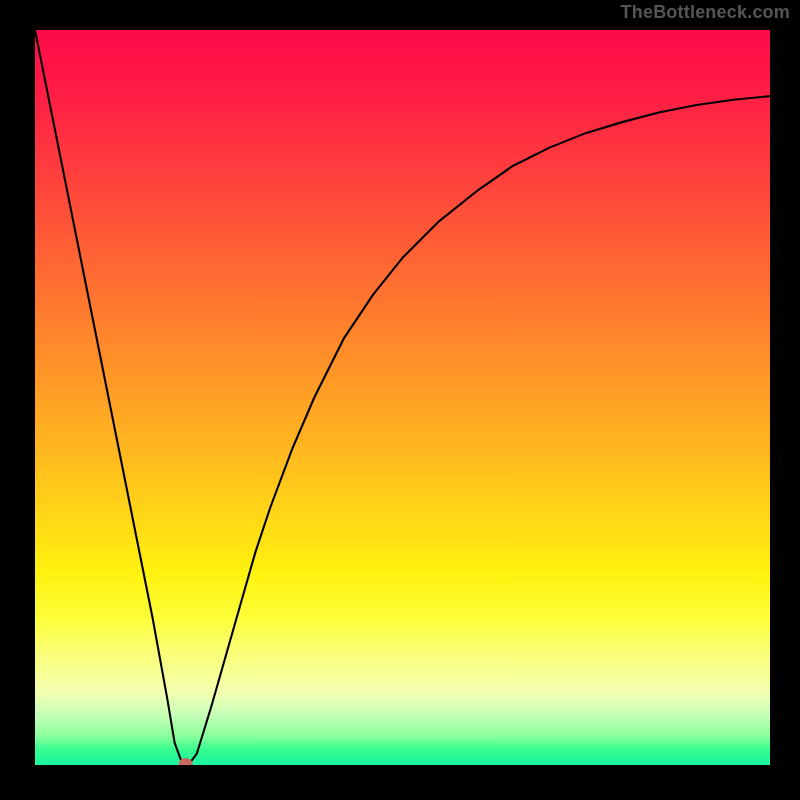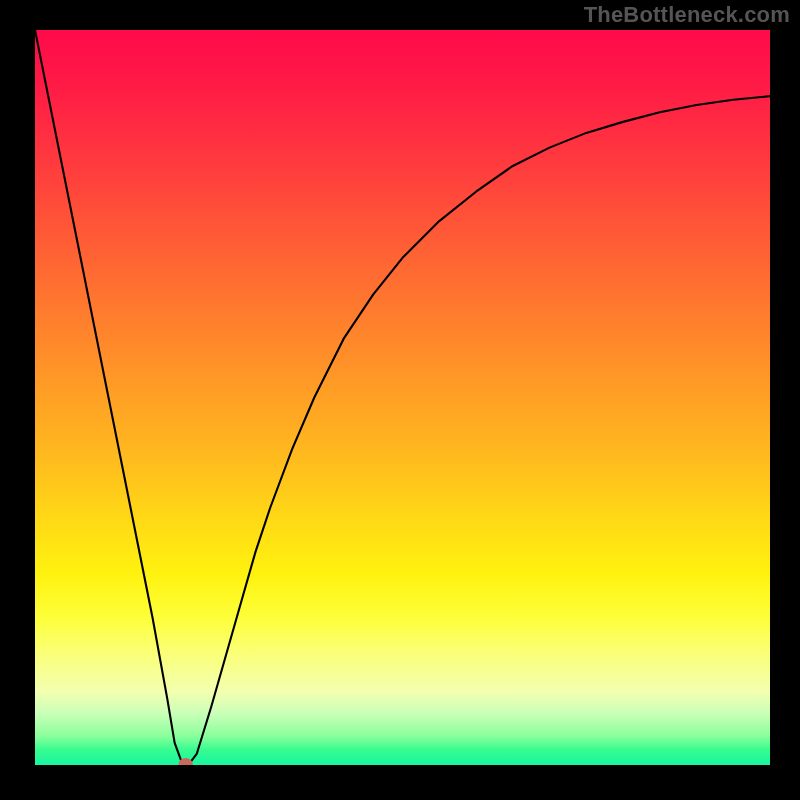--- a/index.html
+++ b/index.html
@@ -15,21 +15,21 @@
     position: relative;
     width: 800px;
     height: 800px;
     background: #000;
   }
   .watermark {
     position: absolute;
     top: 2px;
     right: 10px;
     color: #555;
-    font-size: 22px;
+    font-size: 18px;
     font-weight: 600;
     letter-spacing: 0.2px;
     user-select: none;
   }
   .plot-area {
     position: absolute;
     left: 35px;
     top: 30px;
     width: 735px;
     height: 735px;

